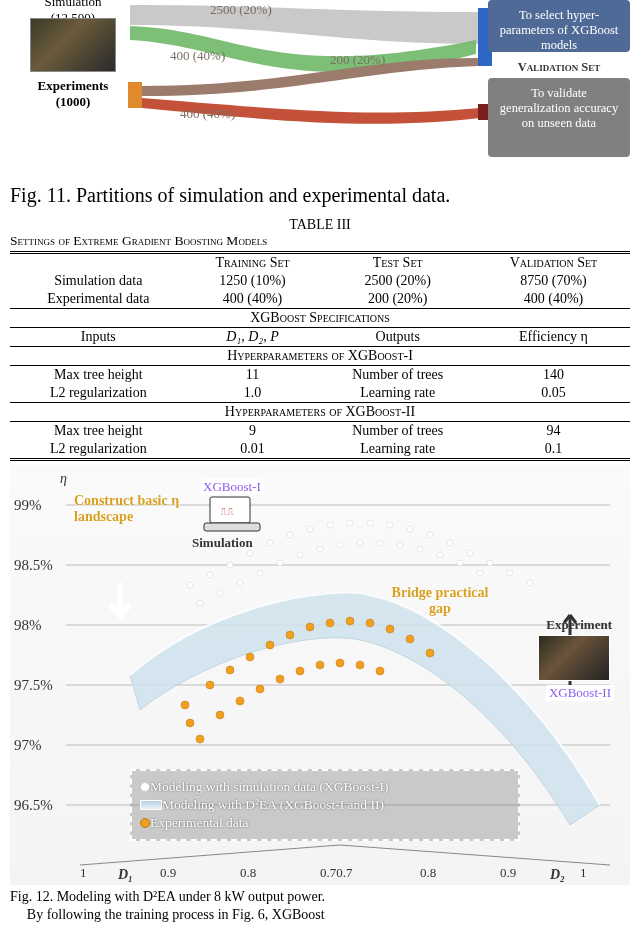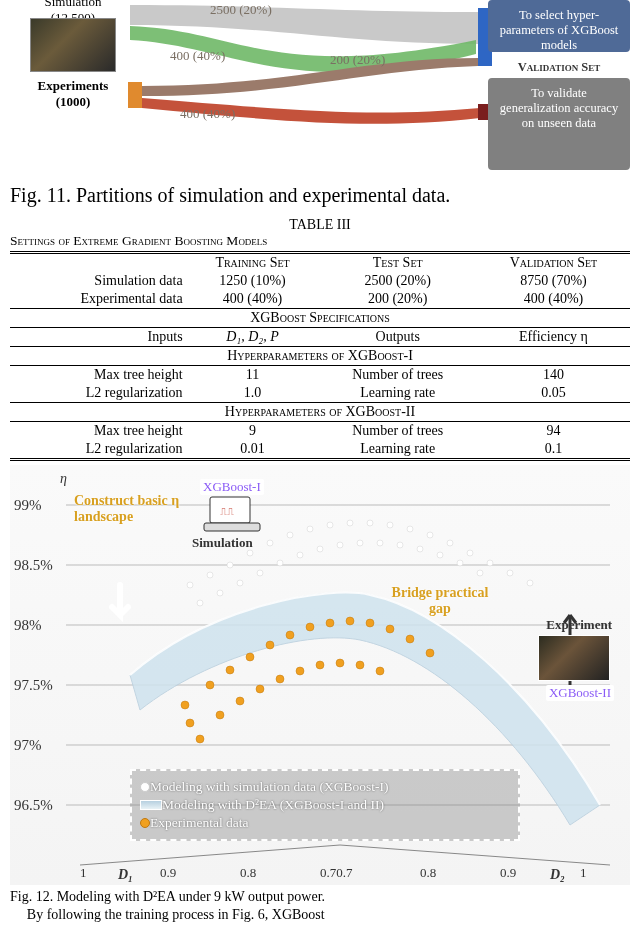--- a/index.html
+++ b/index.html
@@ -30,35 +30,35 @@
     border: 1px solid #888;
   }
   .sankey-left .exp-label { top: 78px; position: absolute; width: 110px; text-align:center; font-size:13px; font-weight:bold;}
   .sankey-num { position:absolute; color:#7a6f63; font-size:13px; }
   .right-box {
     position: absolute; right: 0; width: 142px; padding: 6px 6px;
     border: 2px solid #888; border-radius: 4px; text-align: center;
     font-size: 12.5px; color: #fff;
   }
   .rb1 { top: 0; height: 52px; background:#4f6a97; border-color:#4f6a97;}
-  .rb2 { top: 78px; height: 92px; background:#808080; border-color:#808080;}
+  .rb2 { top: 78px; height: 79px; background:#808080; border-color:#808080;}
   .rb-head {
     position:absolute; right:0; width:142px; text-align:center;
     font-variant: small-caps; font-weight:bold; color:#333; font-size:12.5px;
   }
   .fig-caption { font-size: 20px; margin: 4px 0 10px 0; }
   .tbl-title { text-align:center; font-size:14px; margin-top:4px;}
   .tbl-subtitle { text-align:left; font-variant: small-caps; font-size:13.5px; margin-bottom:2px;}
   table.t3 { width: 100%; border-collapse: collapse; font-size: 14px; }
   .t3 td, .t3 th { padding: 1px 4px; font-weight: normal; }
   .t3 .dbl-top    { border-top: 3px double #000; }
   .t3 .dbl-bottom { border-bottom: 3px double #000; }
   .t3 .line-b { border-bottom: 1px solid #000; }
   .t3 .c { text-align: center; }
-  .t3 .l { text-align: right; }
+  .t3 .l { text-align: center; }
   .t3 .sc { font-variant: small-caps; }
   .chart-area {
     position: relative; width: 620px; height: 420px; margin-top: 4px;
     background: linear-gradient(#fafafa,#f4f4f4);
   }
   .chart-area svg { position:absolute; left:0; top:0; }
   .y-tick { position:absolute; left:4px; font-size:15px; color:#333; }
   .x-tick { position:absolute; bottom:4px; font-size:13px; color:#333; }
   .axis-label { position:absolute; font-style:italic; font-size:14px; color:#333;}
   .ann { position:absolute; font-size:14px; font-weight:bold;}
@@ -340,14 +340,14 @@
       <span class="leg-band"></span>
       <span>Modeling with D²EA (XGBoost-I and II)</span>
     </div>
     <div class="legend-row">
       <span class="leg-dot" style="background:#f0a020;border:1px solid #c07810;"></span>
       <span>Experimental data</span>
     </div>
   </div>
 </div>
 
-<div class="fig12-caption">Fig. 12. Modeling with D²EA under 9 kW output power.</div>
+<div class="fig12-caption">Fig. 12. Modeling with D²EA under 8 kW output power.</div>
 <div class="cutoff" style="text-indent:1.2em;">By following the training process in Fig. 6, XGBoost</div>
 
 </body></html>

